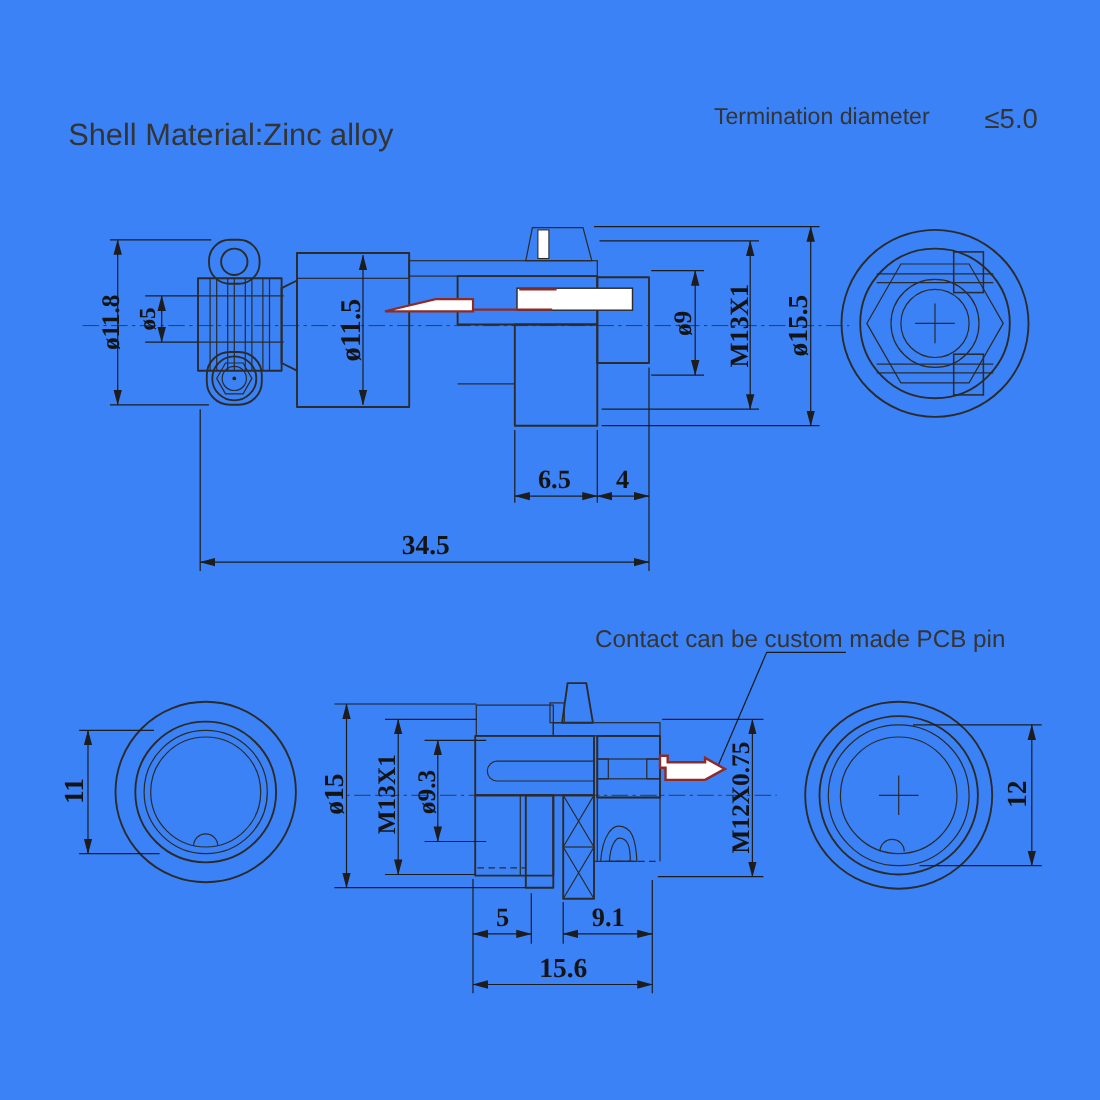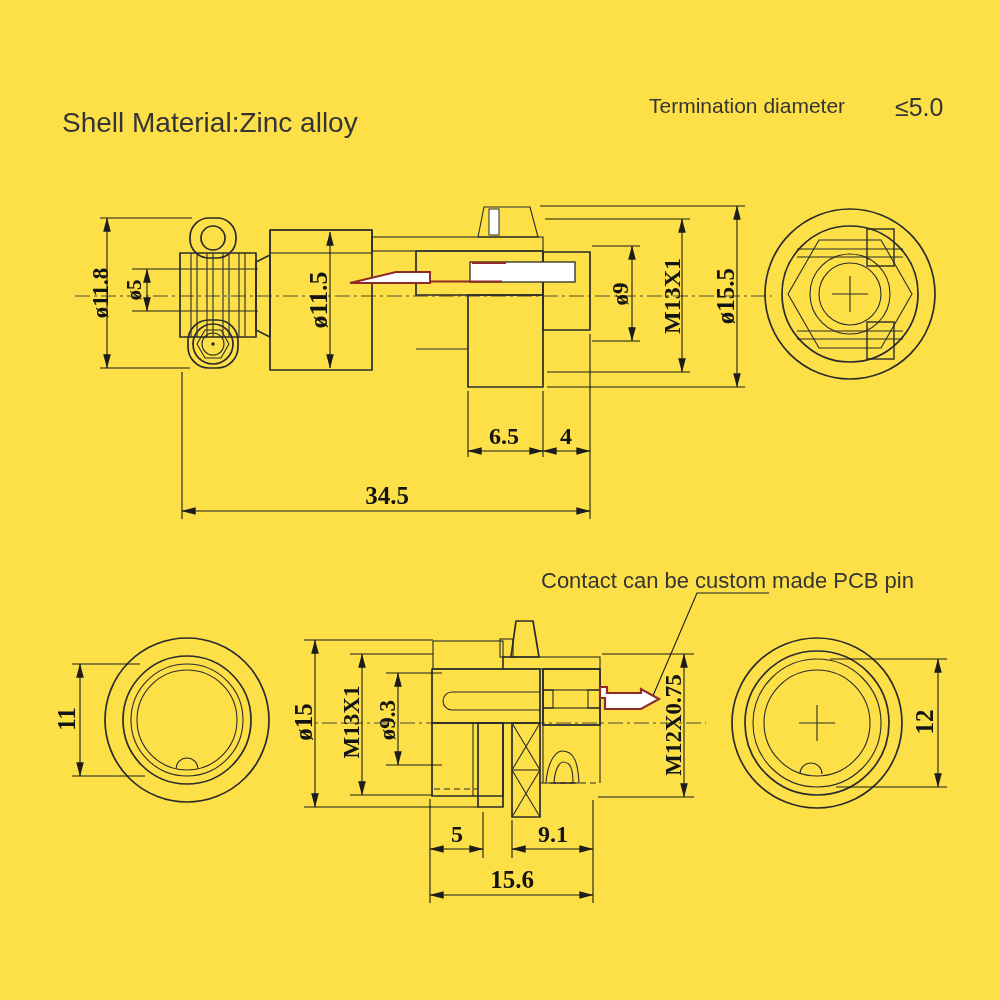--- a/index.html
+++ b/index.html
@@ -1,16 +1,16 @@
 <!DOCTYPE html>
 <html><head>
 <meta charset="utf-8">
 <style>
   html,body{margin:0;padding:0;background:#ffffff;}
-  .canvas{position:relative;width:1000px;height:1000px;background:#fde047;overflow:hidden;
+  .canvas{position:relative;width:1000px;height:1000px;background:#3b82f6;overflow:hidden;
           font-family:"Liberation Sans", sans-serif;}
   svg{position:absolute;left:0;top:0;}
   text{stroke:none;}
   .label{font-family:"Liberation Sans", sans-serif;fill:#343434;}
   .dim{font-family:"Liberation Serif", serif;fill:#141414;font-weight:bold;}
   .outline{stroke:#2b2b2b;fill:none;stroke-width:1.7;stroke-linejoin:round;}
   .thin{stroke:#2b2b2b;fill:none;stroke-width:1.1;}
   .dimline{stroke:#1d1d1d;fill:none;stroke-width:1.1;}
   .cl{stroke:#3a3a3a;fill:none;stroke-width:0.9;stroke-dasharray:15 4 3 4;}
   .dash{stroke:#2b2b2b;fill:none;stroke-width:1.1;stroke-dasharray:6 4;}

